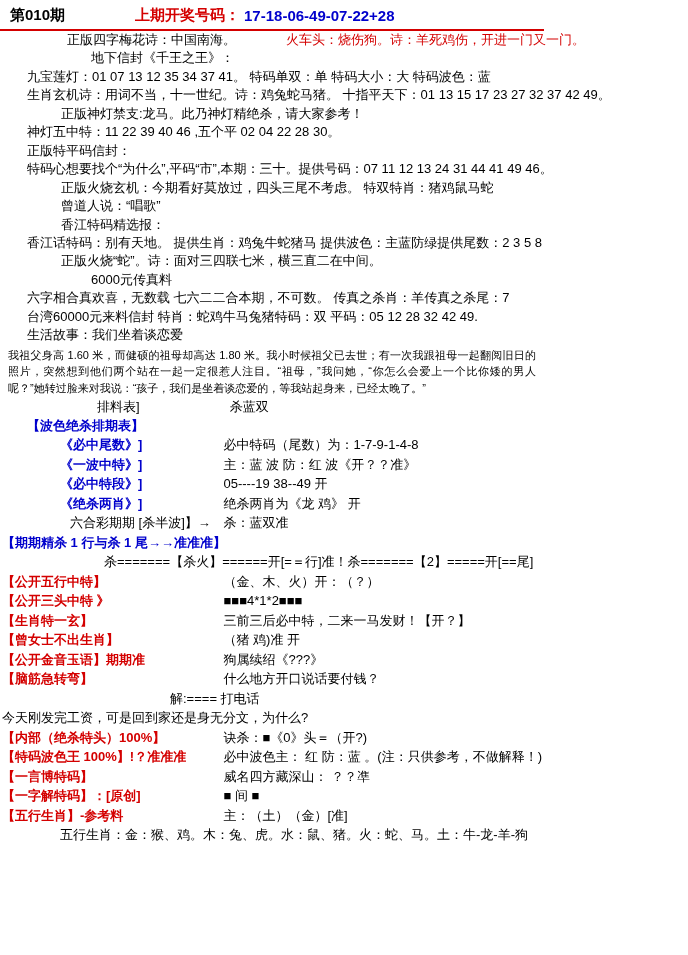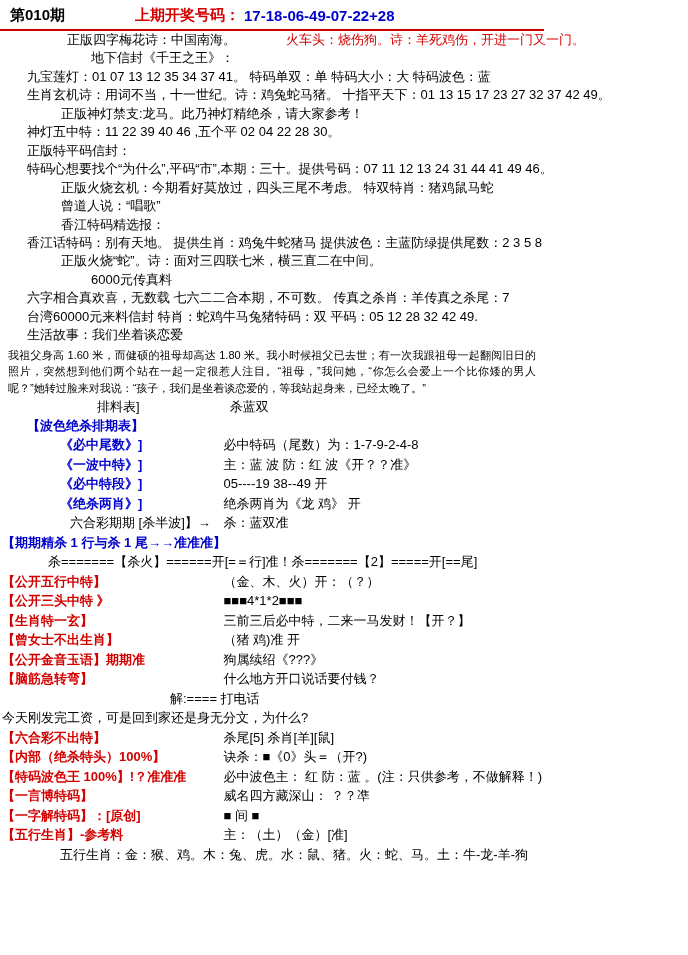--- a/index.html
+++ b/index.html
@@ -94,21 +94,21 @@
   <div class="line tight">
     <span class="ind2">排料表]</span><span style="padding-left:90px">杀蓝双</span>
   </div>
 
   <div class="line tight b blue">【波色绝杀排期表】</div>
 
   <table class="rowtbl">
     <tbody>
         <tr>
       <td class="lcell" style="padding-left:60px">《必中尾数》]</td>
-      <td class="rcell">必中特码（尾数）为：1-7-9-2-4-8</td>
+      <td class="rcell">必中特码（尾数）为：1-7-9-1-4-8</td>
     </tr>
     <tr>
       <td class="lcell" style="padding-left:60px">《一波中特》]</td>
       <td class="rcell">主：蓝 波 防：红 波《开？？准》</td>
     </tr>
     <tr>
       <td class="lcell" style="padding-left:60px">《必中特段》]</td>
       <td class="rcell">05----19 38--49 开</td>
     </tr>
     <tr>
@@ -116,21 +116,21 @@
       <td class="rcell">绝杀两肖为《龙 鸡》 开</td>
     </tr>
     <tr>
       <td class="lcell" style="padding-left:70px;color:#000;font-weight:normal">六合彩期期 [杀半波]】→</td>
       <td class="rcell">杀：蓝双准</td>
     </tr>
     <tr>
       <td class="lcell" colspan="2" style="color:#0000cc;font-weight:bold">【期期精杀 1 行与杀 1 尾→→准准准】</td>
     </tr>
     <tr>
-      <td class="rcell" colspan="2" style="padding-left:48px">杀=======【杀火】======开[=＝行]准！杀=======【2】=====开[==尾]</td>
+      <td class="rcell" colspan="2" style="padding-left:104px">杀=======【杀火】======开[=＝行]准！杀=======【2】=====开[==尾]</td>
     </tr>
     <tr>
       <td class="lcell r">【公开五行中特】</td>
       <td class="rcell">（金、木、火）开：（？）</td>
     </tr>
     <tr>
       <td class="lcell r">【公开三头中特 》</td>
       <td class="rcell">■■■4*1*2■■■</td>
     </tr>
     <tr>
@@ -149,24 +149,20 @@
       <td class="lcell r">【脑筋急转弯】</td>
       <td class="rcell">什么地方开口说话要付钱？</td>
     </tr>
     <tr>
       <td class="rcell" colspan="2" style="padding-left:170px">解:==== 打电话</td>
     </tr>
     <tr>
       <td class="rcell" colspan="2" style="">今天刚发完工资，可是回到家还是身无分文，为什么?</td>
     </tr>
     <tr>
-      <td class="lcell r">【六合彩不出特】</td>
-      <td class="rcell">杀尾[5] 杀肖[羊][鼠]</td>
-    </tr>
-    <tr>
       <td class="lcell r">【内部（绝杀特头）100%】</td>
       <td class="rcell">诀杀：■《0》头＝（开?)</td>
     </tr>
     <tr>
       <td class="lcell r">【特码波色王 100%】!？准准准</td>
       <td class="rcell">必中波色主： 红 防：蓝 。(注：只供参考，不做解释！)</td>
     </tr>
     <tr>
       <td class="lcell r">【一言博特码】</td>
       <td class="rcell">威名四方藏深山： ？？凖</td>

